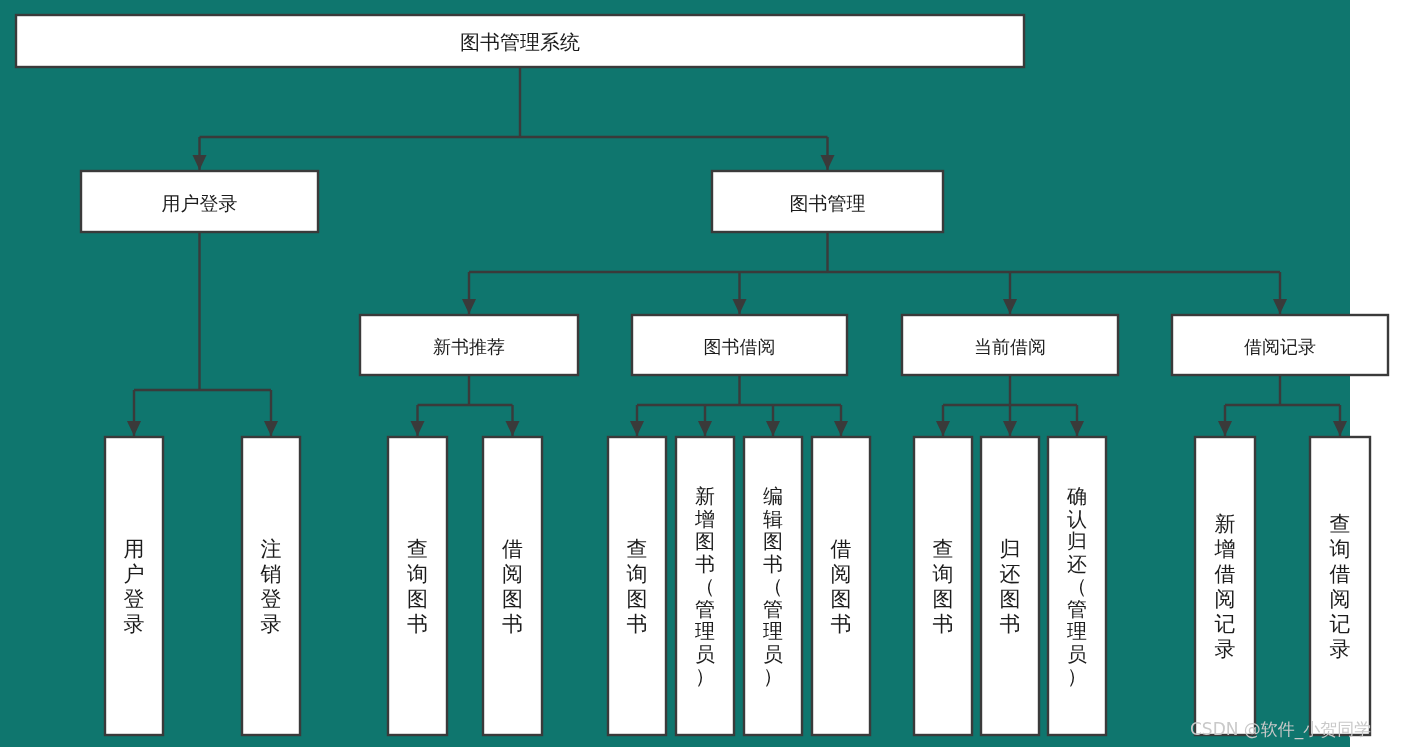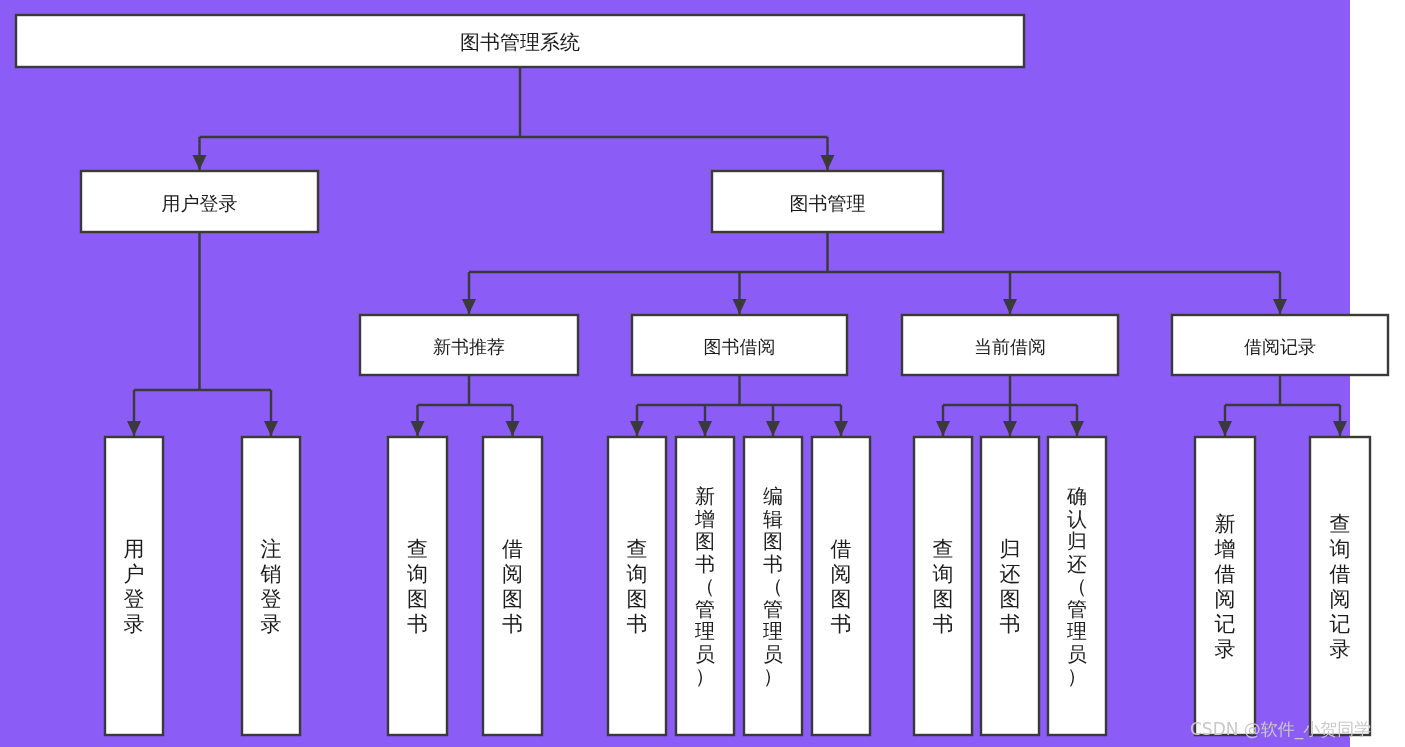--- a/index.html
+++ b/index.html
@@ -11,21 +11,21 @@
   body {
     width: 1405px;
     height: 747px;
     font-family: "DejaVu Sans", "Liberation Sans", sans-serif;
     overflow: hidden;
   }
   #diagram-root {
     position: relative;
     width: 1350px;
     height: 747px;
-    background: #8b5cf6;
+    background: #0f766e;
   }
   svg.diagram-canvas {
     position: absolute;
     top: 0;
     left: 0;
     width: 1405px;
     height: 747px;
     display: block;
   }
   .node-box {

